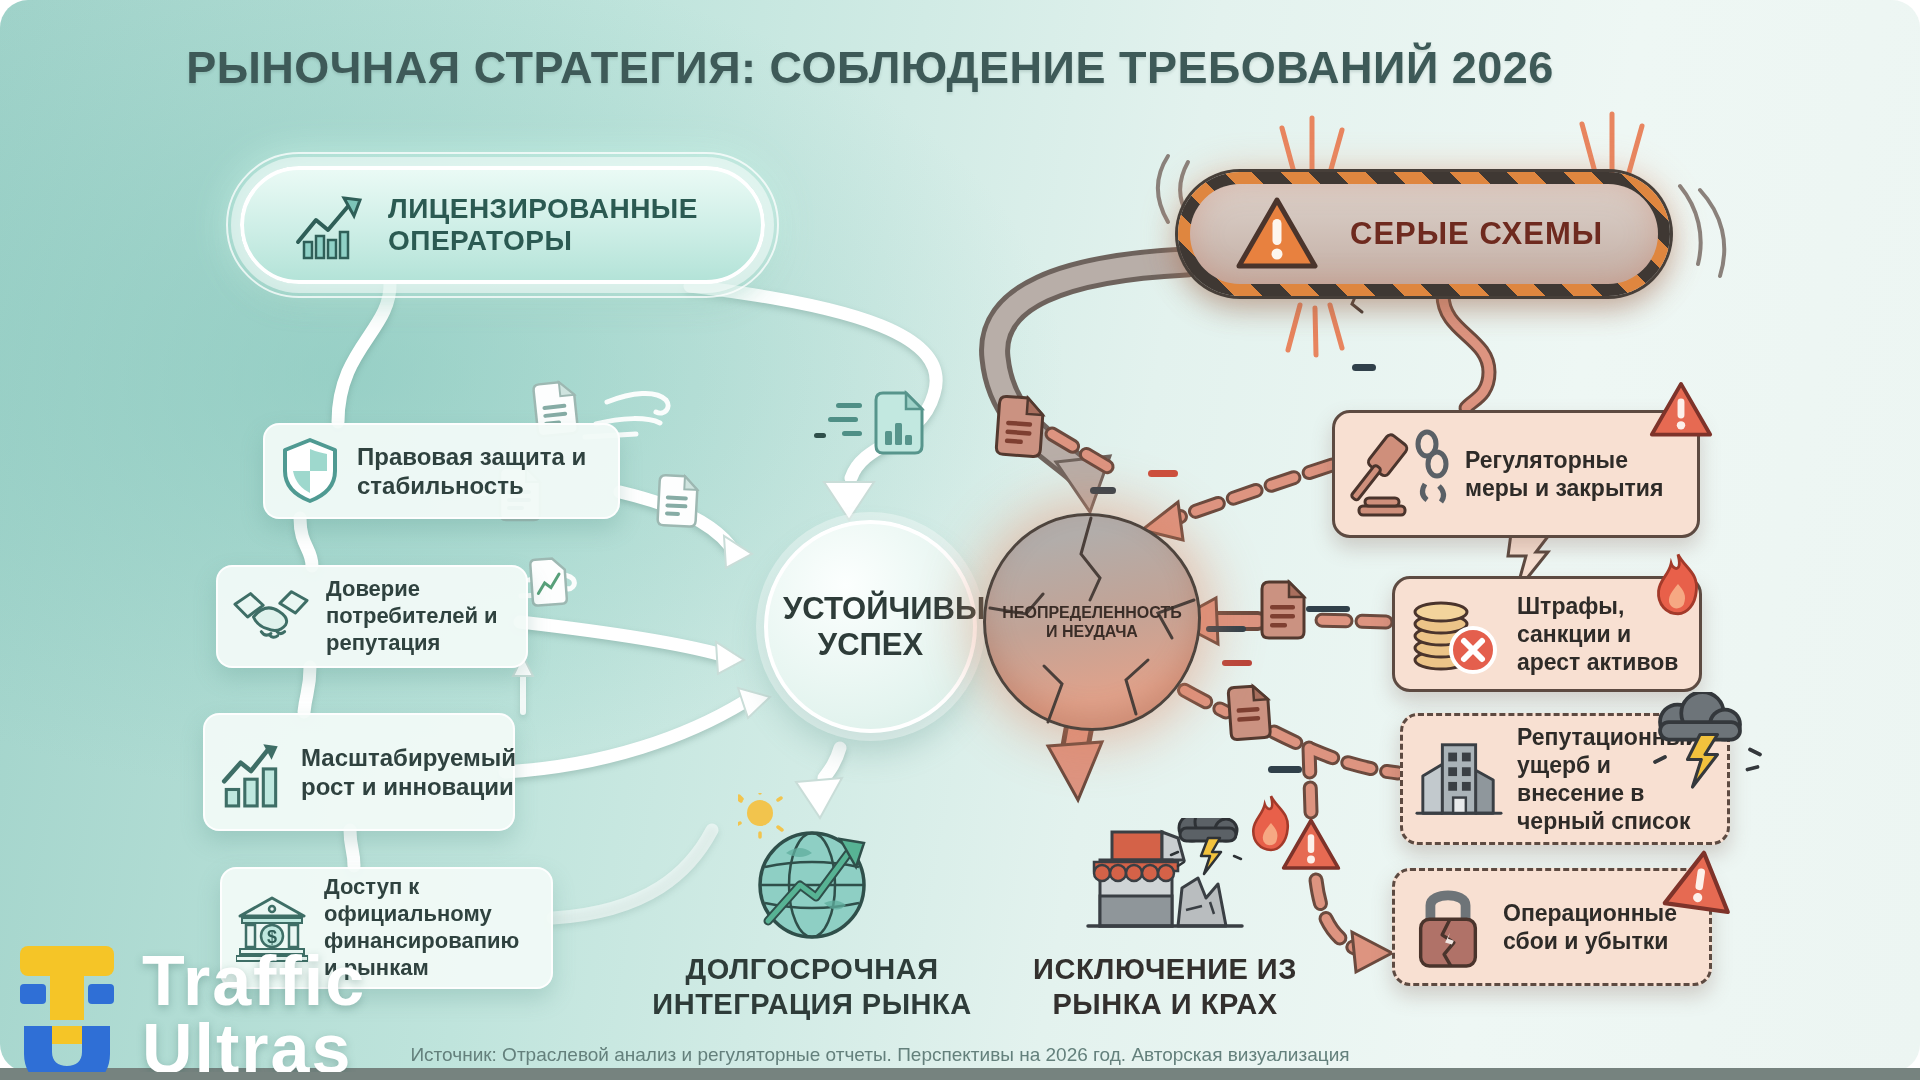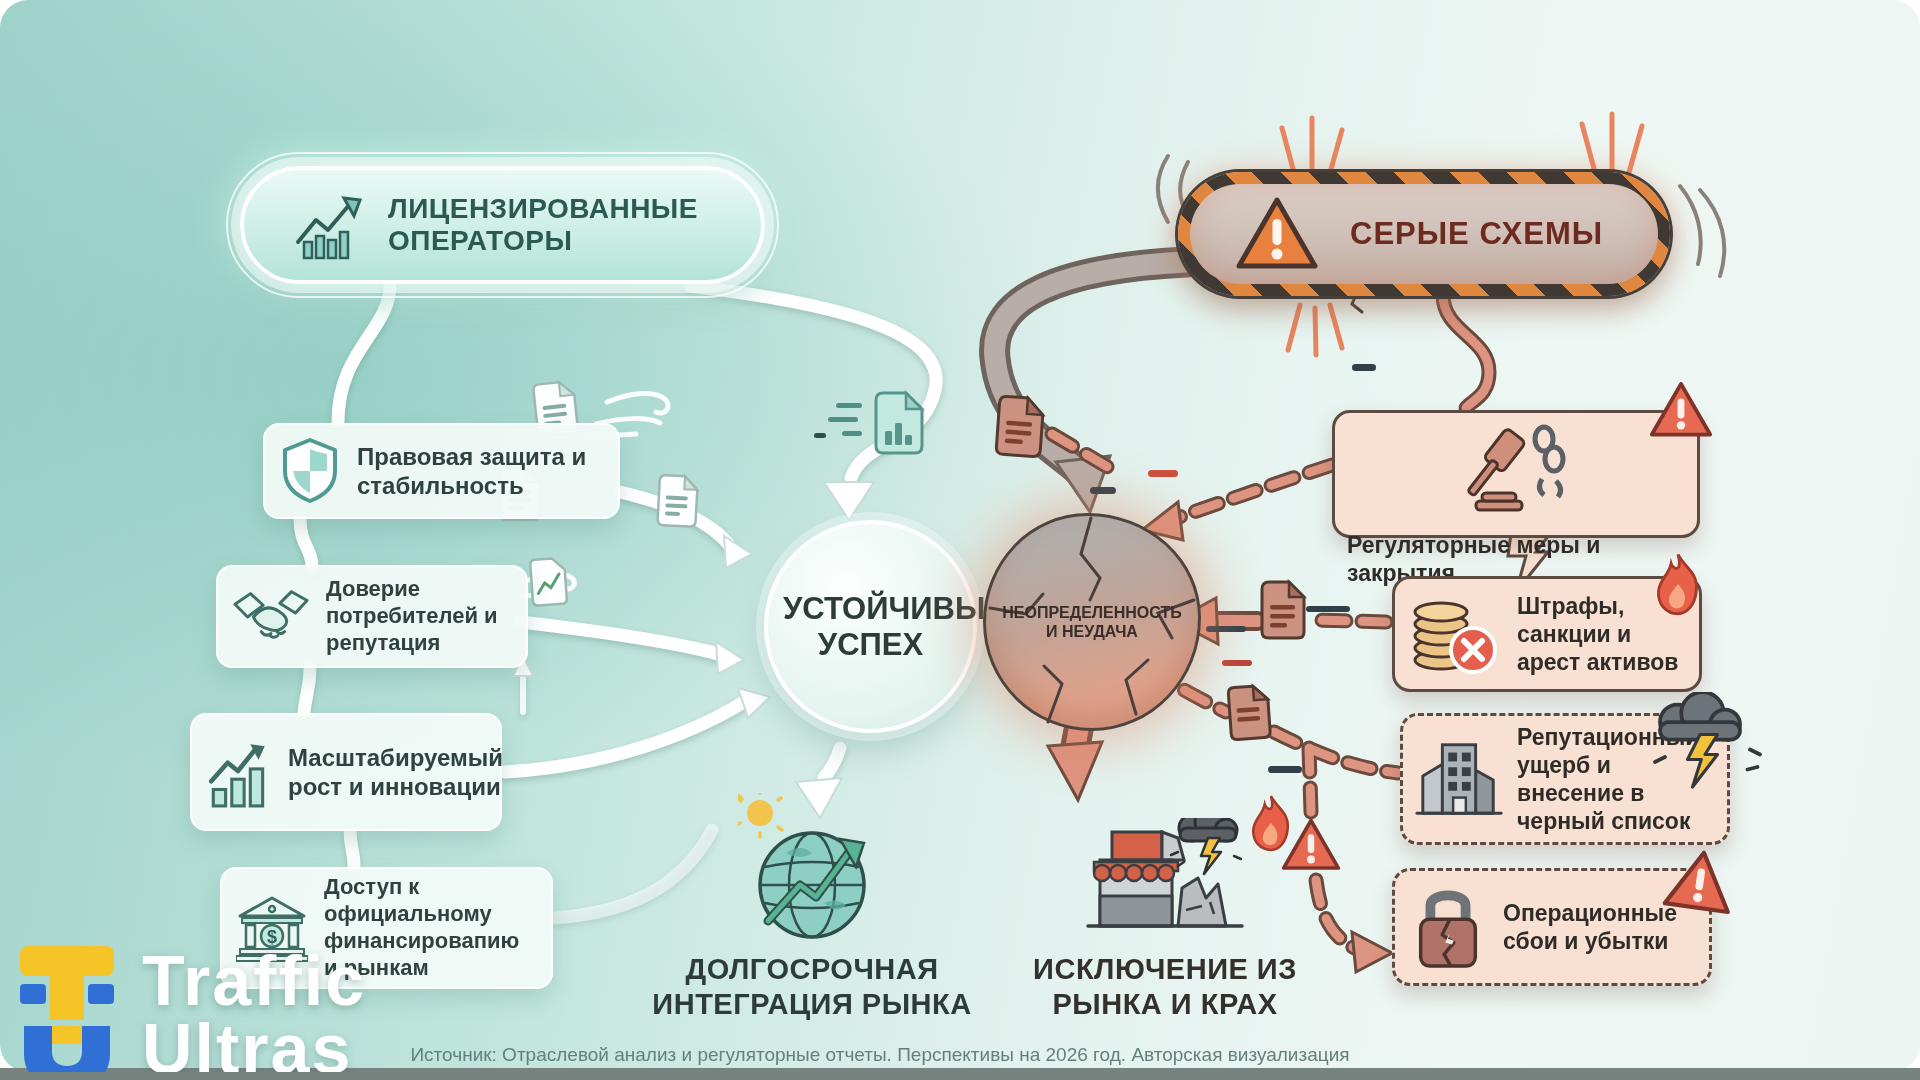--- a/index.html
+++ b/index.html
@@ -270,20 +270,21 @@
     <g stroke="#3f3833" stroke-width="3" fill="none" stroke-linecap="round">
       <path d="M 1238 196 L 1228 218 L 1238 232 L 1226 252"></path>
       <path d="M 1600 192 L 1612 214 L 1602 228 L 1616 248"></path>
       <path d="M 1360 286 L 1352 304 L 1362 312"></path>
       <path d="M 1640 660 L 1652 676 L 1642 690"></path>
       <path d="M 1560 920 L 1572 934 L 1562 948"></path>
     </g>
     <polygon points="1512,526 1556,526 1536,552 1548,552 1516,592 1526,556 1508,556" fill="#f8e0d2" stroke="#5d4a41" stroke-width="3"></polygon>
   </svg>
 
+  <h1 class="title">РЫНОЧНАЯ СТРАТЕГИЯ: СОБЛЮДЕНИЕ ТРЕБОВАНИЙ 2026</h1>
 
   <div class="pill-safe z2">
     <svg class="icon-svg" width="74" height="70" viewBox="0 0 74 70">
       <g stroke="#2f5f58" stroke-width="4" fill="none" stroke-linecap="round" stroke-linejoin="round">
         <path d="M6 52 L24 30 L36 40 L58 14"></path>
       </g>
       <polygon points="52,8 68,10 62,26" fill="#7cc4b8" stroke="#2f5f58" stroke-width="3"></polygon>
       <g fill="#8fd1c6" stroke="#2f5f58" stroke-width="2.5">
         <rect x="12" y="52" width="8" height="16"></rect>
           <rect x="24" y="46" width="8" height="22"></rect>
@@ -317,21 +318,21 @@
   <div class="sbox z2" style="left:216px;top:565px;width:312px;height:103px;">
     <svg class="icon-svg" width="78" height="58" viewBox="0 0 80 58">
       <polygon points="3,16 19,5 32,17 16,29" fill="#eaf7f3" stroke="#3e6e66" stroke-width="3" stroke-linejoin="round"></polygon>
       <polygon points="77,12 61,3 49,15 65,25" fill="#eaf7f3" stroke="#3e6e66" stroke-width="3" stroke-linejoin="round"></polygon>
       <path d="M22 29 Q34 14 48 23 Q59 30 55 37 Q48 46 36 41 Q26 38 22 29 Z" fill="#dff2ec" stroke="#3e6e66" stroke-width="3" stroke-linejoin="round"></path>
       <path d="M30 44 q4 6 10 2 M38 47 q4 5 9 1 M46 44 q4 4 8 0" stroke="#3e6e66" stroke-width="3" fill="none" stroke-linecap="round"></path>
     </svg>
     <span class="lbl" style="font-size:22px;">Доверие потребителей и репутация</span>
   </div>
 
-  <div class="sbox z2" style="left:190px;top:713px;width:312px;height:118px;">
+  <div class="sbox z2" style="left:203px;top:713px;width:312px;height:118px;">
     <svg class="icon-svg" width="66" height="72" viewBox="0 0 62 70">
       <g fill="#bfe8df" stroke="#3e6e66" stroke-width="3">
         <rect x="6" y="52" width="12" height="16"></rect>
           <rect x="24" y="42" width="12" height="26"></rect>
           <rect x="42" y="32" width="12" height="36"></rect>
       </g>
       <path d="M4 44 L20 26 L30 34 L46 14" stroke="#3e6e66" stroke-width="4.5" fill="none" stroke-linecap="round" stroke-linejoin="round"></path>
       <polygon points="42,8 56,10 50,23" fill="#3e6e66"></polygon>
     </svg>
     <span class="lbl" style="font-size:24px;">Масштабируемый рост и инновации</span>
@@ -364,21 +365,21 @@
         <path d="M 105 2 L 95 38 L 114 62 L 104 84"></path>
         <path d="M 4 92 L 40 98 L 57 78"></path>
         <path d="M 208 84 L 172 97 L 186 122"></path>
         <path d="M 62 206 L 76 168 L 58 150"></path>
         <path d="M 150 198 L 140 164 L 162 144"></path>
       </g>
     </svg>
     <span class="lbl">НЕОПРЕДЕЛЕННОСТЬ И НЕУДАЧА</span>
   </div>
 
-  <div class="rbox z2" style="left:1332px;top:410px;width:368px;height:128px;flex-direction:column;">
+  <div class="rbox z2" style="left:1332px;top:410px;width:368px;height:128px;">
     <svg class="icon-svg" width="104" height="96" viewBox="0 0 104 96">
       <g transform="rotate(38 40 30)">
         <rect x="28" y="10" width="24" height="38" rx="5" fill="#cf8f7b" stroke="#4a342c" stroke-width="3"></rect>
         <rect x="36" y="44" width="8" height="40" rx="3" fill="#cf8f7b" stroke="#4a342c" stroke-width="3"></rect>
       </g>
       <rect x="12" y="80" width="46" height="9" rx="4" fill="#cf8f7b" stroke="#4a342c" stroke-width="3"></rect>
       <rect x="18" y="72" width="34" height="8" rx="4" fill="#cf8f7b" stroke="#4a342c" stroke-width="3"></rect>
       <g stroke="#5a6066" stroke-width="5" fill="none">
         <ellipse cx="80" cy="18" rx="9" ry="12"></ellipse>
         <ellipse cx="90" cy="38" rx="9" ry="12"></ellipse>

